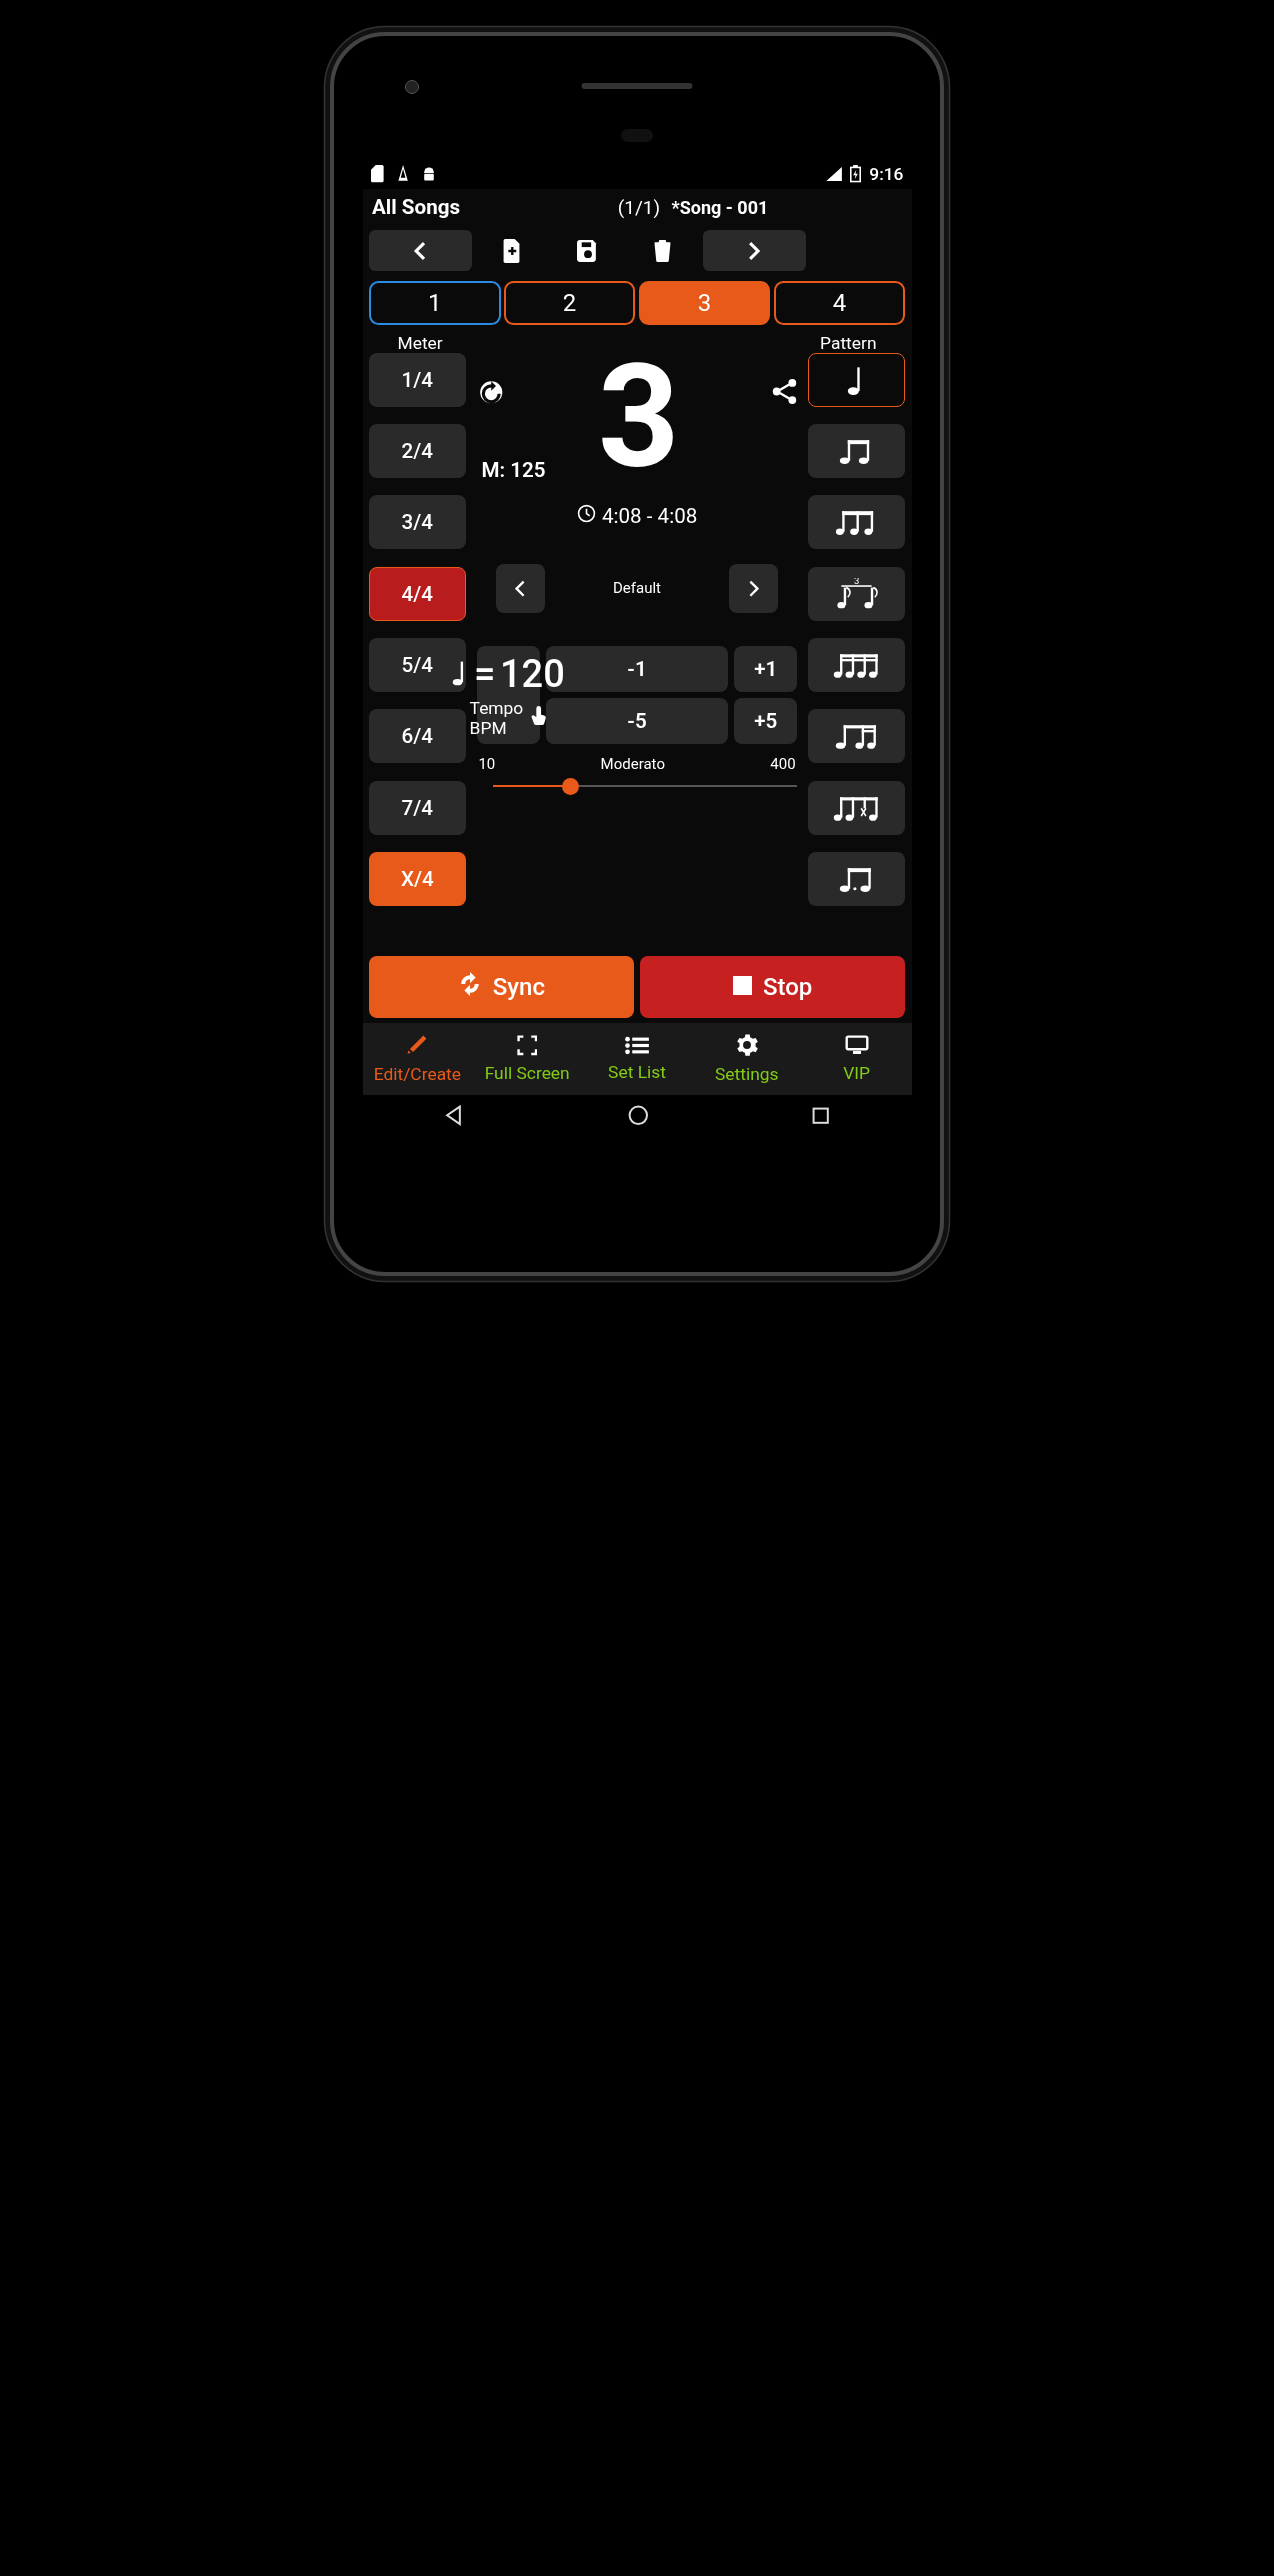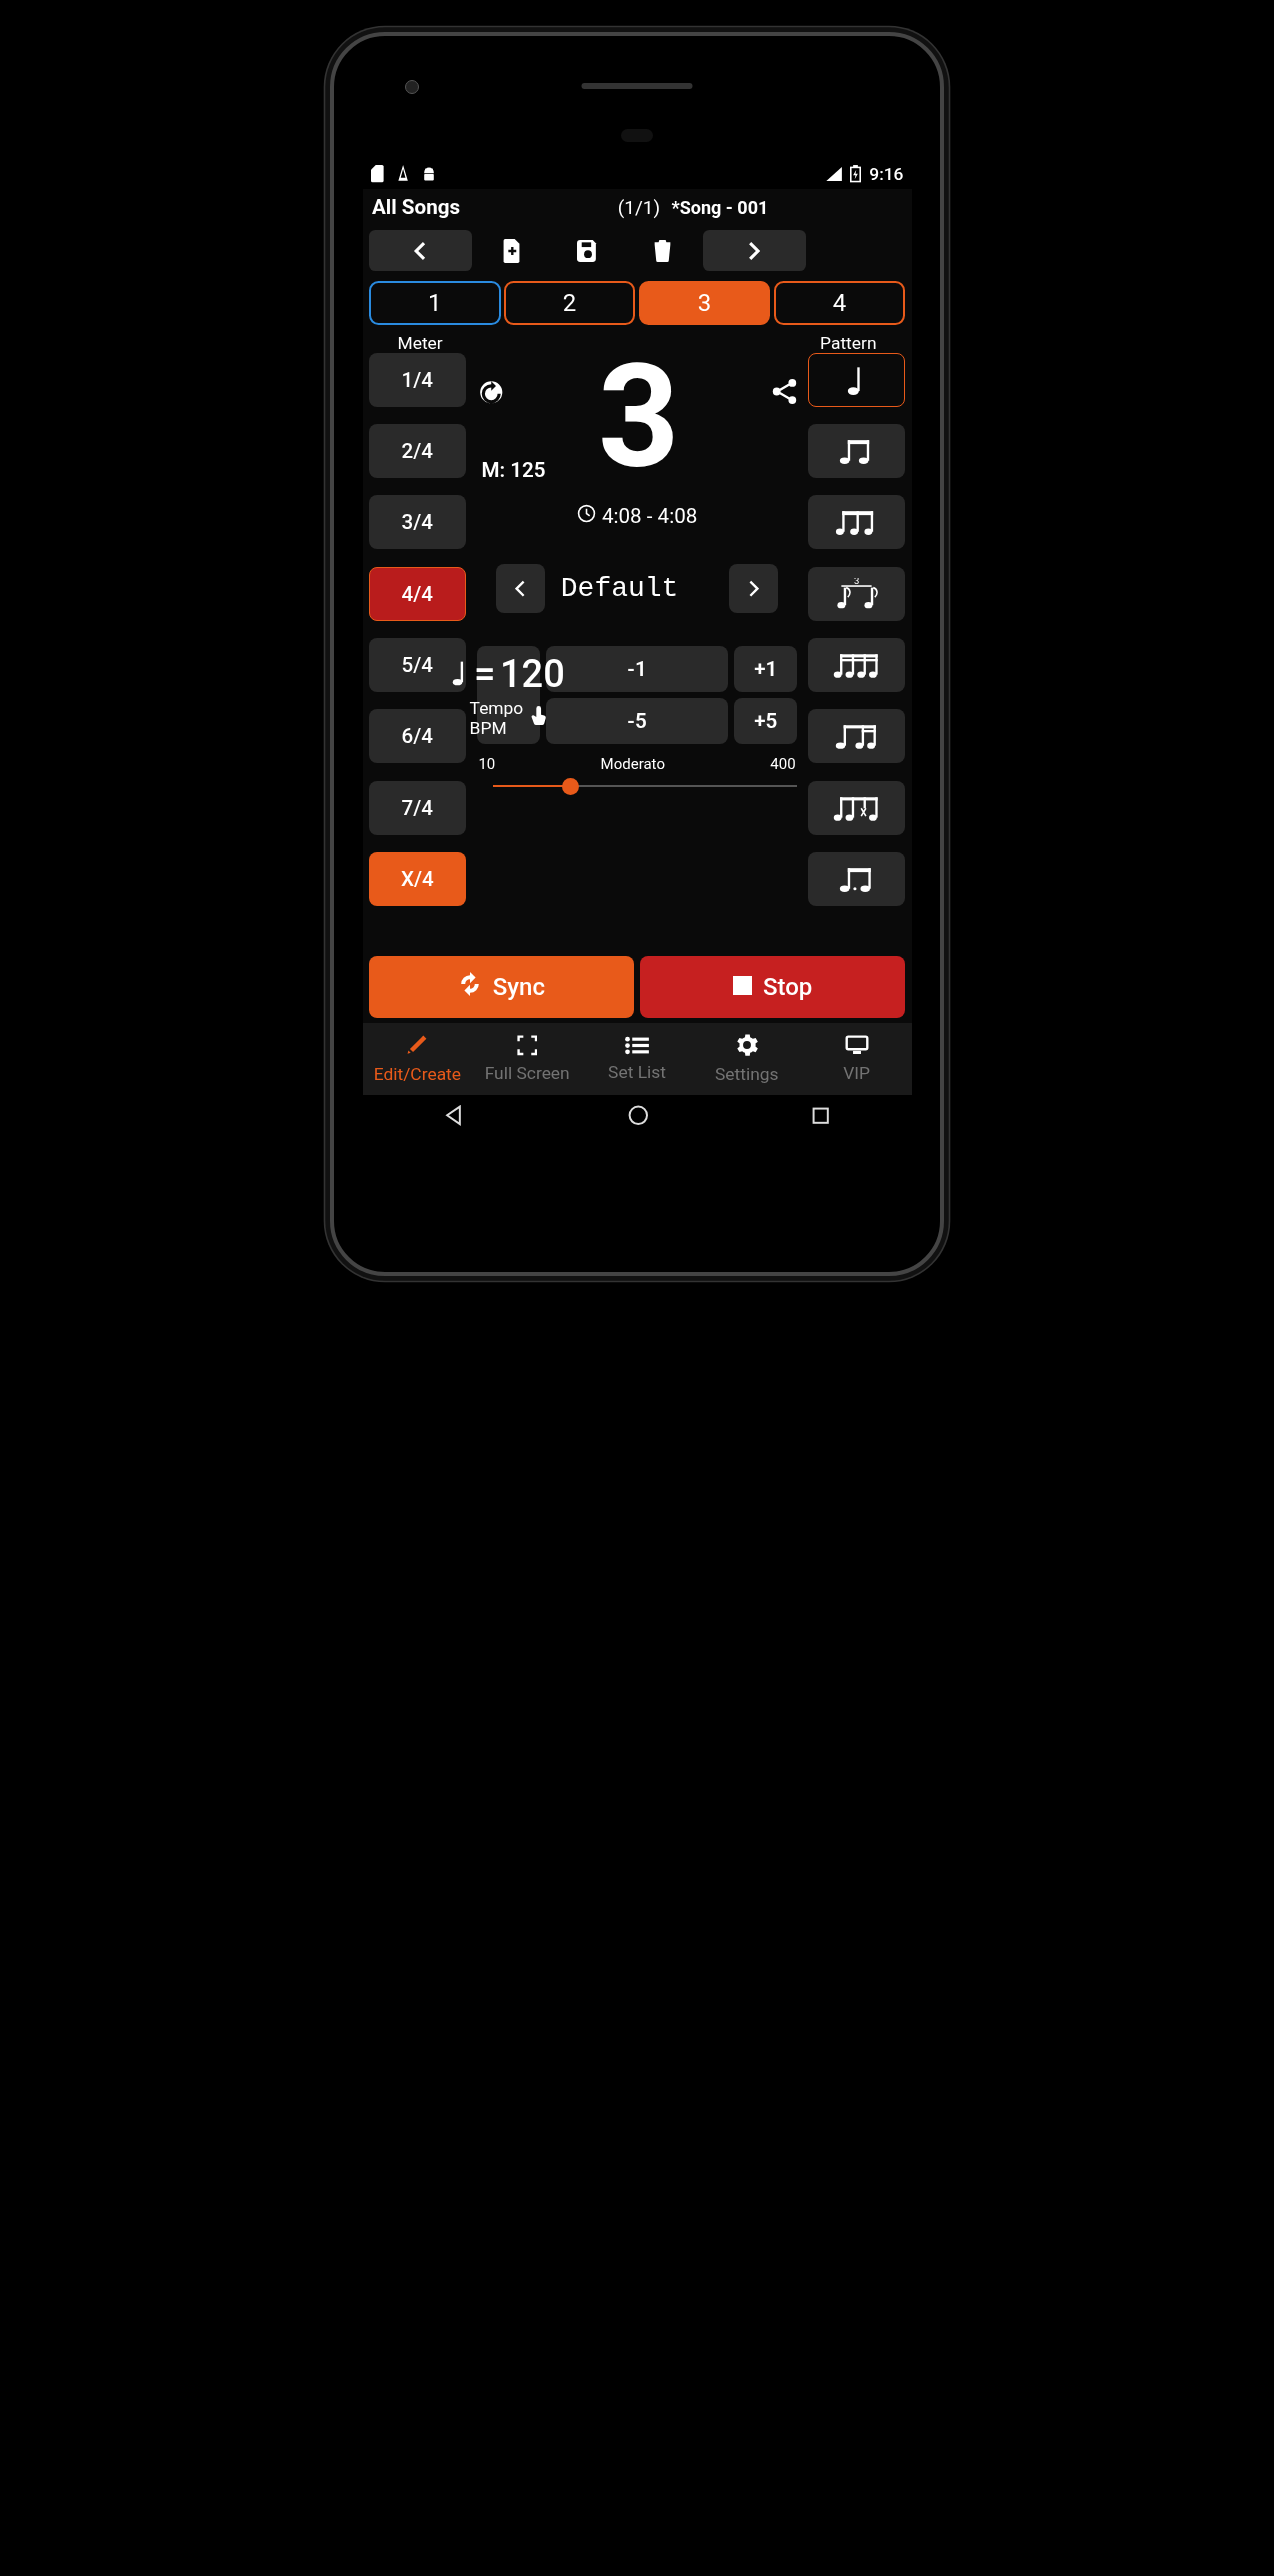--- a/index.html
+++ b/index.html
@@ -119,21 +119,21 @@
   .mcount { font-size: 20.6px; font-weight: 600; align-self: flex-start; margin-left: 4.7px; margin-top: -24px; }
   .time-row { font-size: 20.6px; display: flex; align-items: center; gap: 6.3px; margin-top: 22px; }
   .preset-row {
     display: flex; align-items: center; justify-content: space-between;
     width: 100%; margin-top: 36px; padding: 0 19px; gap: 16px;
   }
   .preset-row .nav {
     width: 49px; height: 49px; background: #2a2a2a; border-radius: 8px;
     display: flex; align-items: center; justify-content: center; font-size: 22px;
   }
-  .preset-name { font-size: 28px; flex: 1; text-align: left; font-family: Liberation Mono, monospace; }
+  .preset-name { font-size: 15px; flex: 1; text-align: center; }
   .tempo-grid {
     width: 100%; display: grid; grid-template-columns: 63px 1fr 63px;
     grid-template-rows: 46px 46px; gap: 6.3px; margin-top: 33px;
   }
   .tbtn { background: #2a2a2a; border-radius: 8px; display: flex; align-items: center; justify-content: center; font-size: 20.6px; font-weight: 600; }
   .tempo-disp {
     grid-row: 1 / span 2; background: #2a2a2a; border-radius: 8px;
     display: flex; flex-direction: column; align-items: center; justify-content: center;
     gap: 1.6px;
   }
@@ -154,21 +154,21 @@
     display: flex; align-items: center; justify-content: center; gap: 11px;
     font-size: 24px; font-weight: 500;
   }
   .act-sync { background: #e85a1a; }
   .act-stop { background: #c62020; }
   .bottom-nav {
     display: flex; height: 72px; background: #1a1a1a;
   }
   .bn-item {
     flex: 1; display: flex; flex-direction: column; align-items: center;
-    justify-content: center; gap: 3.2px; font-size: 17.4px; color: #737373;
+    justify-content: center; gap: 3.2px; font-size: 17.4px; color: #84cc16;
   }
   .bn-item.active { color: #e85a1a; }
   .sys-nav {
     height: 44px; background: #000; display: flex; justify-content: space-around;
     align-items: center;
   }
 </style>
 </head>
 <body>
 

